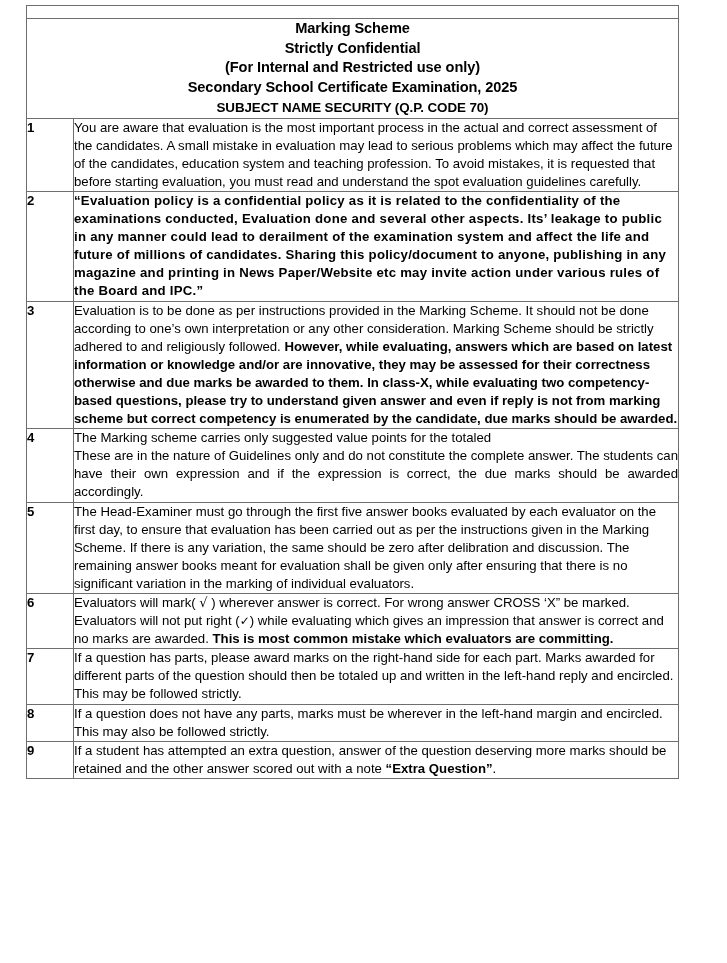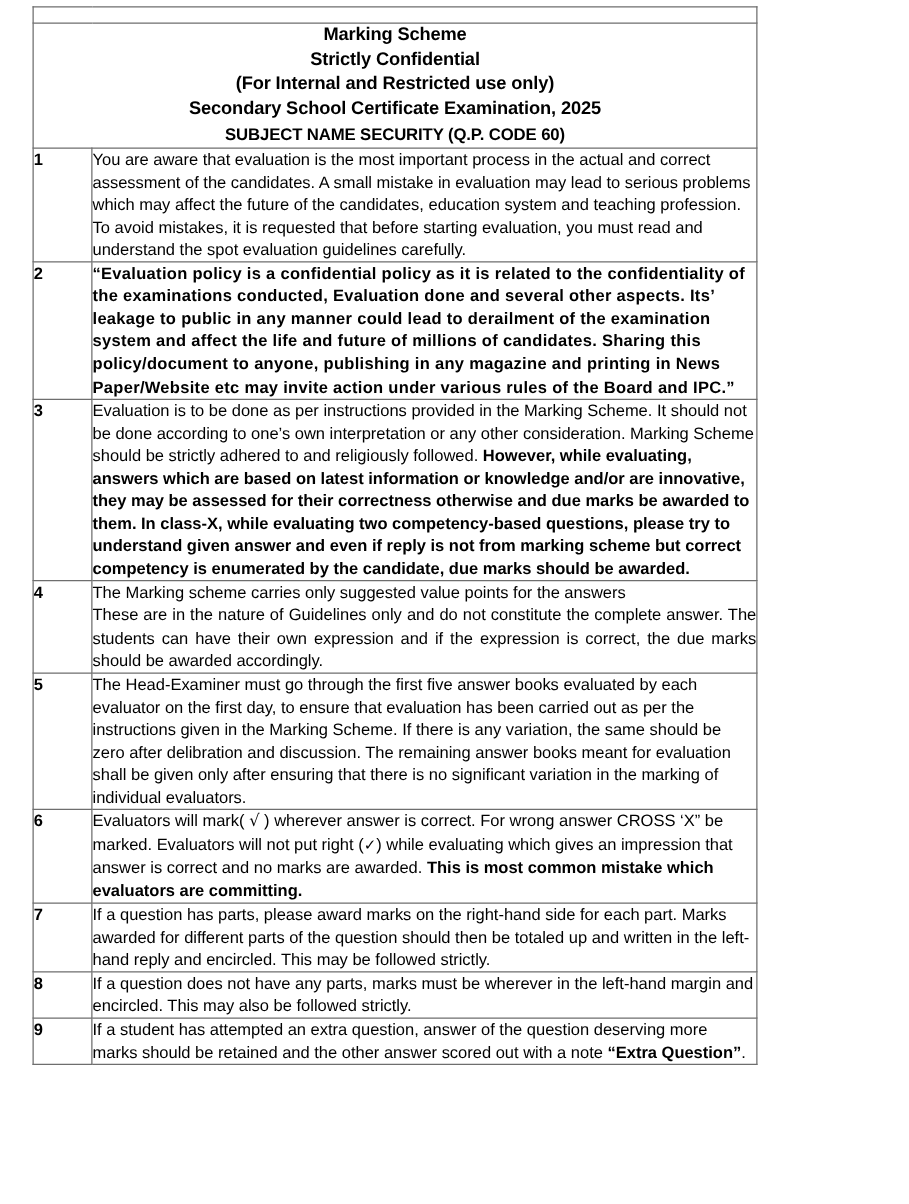--- a/index.html
+++ b/index.html
@@ -20,21 +20,21 @@
     position: absolute;
     left: 0; top: 0;
     width: 727px;
     height: 963px;
   }
 
   .doc-table {
     position: absolute;
     left: 26px;
     top: 5px;
-    width: 580px;
+    width: 653px;
     border-collapse: collapse;
     table-layout: fixed;
   }
   .doc-table td {
     border: 1px solid #6e6e6e;
     vertical-align: top;
     padding: 0;
   }
 
   
@@ -136,21 +136,21 @@
       <tr class="spacer-row">
         <td colspan="2"></td>
       </tr>
 
       <tr>
         <td colspan="2" class="header-cell">
           <div class="header-line">Marking Scheme</div>
           <div class="header-line">Strictly Confidential</div>
           <div class="header-line">(For Internal and Restricted use only)</div>
           <div class="header-line">Secondary School Certificate Examination, 2025</div>
-          <div class="header-line small">SUBJECT NAME  SECURITY (Q.P. CODE 60)</div>
+          <div class="header-line small">SUBJECT NAME  SECURITY (Q.P. CODE 70)</div>
         </td>
       </tr>
 
 
       <tr>
         <td class="num-cell">1</td>
         <td class="body-cell">
           <p class="last">You are aware that evaluation is the most important process in the actual and correct assessment of the candidates. A small mistake in evaluation may lead to serious problems which may affect the future of the candidates, education system and teaching profession. To avoid mistakes, it is requested that before starting evaluation, you must read and understand the spot evaluation guidelines carefully.</p>
         </td>
       </tr>
@@ -165,21 +165,21 @@
       <tr>
         <td class="num-cell">3</td>
         <td class="body-cell">
           <p class="last"><span>Evaluation is to be done as per instructions provided in the Marking Scheme. It should not be done according to one’s own interpretation or any other consideration. Marking Scheme should be strictly adhered to and religiously followed. </span><b>However, while evaluating, answers which are based on latest information or knowledge and/or are innovative, they may be assessed for their correctness otherwise and due marks be awarded to them. In class-X, while evaluating two competency-based questions, please try to understand given answer and even if reply is not from marking scheme but correct competency is enumerated by the candidate, due marks should be awarded.</b></p>
         </td>
       </tr>
 
       <tr>
         <td class="num-cell">4</td>
         <td class="body-cell">
-          <p class="last"> The Marking scheme carries only suggested value points for the answers</p>
+          <p class="last"> The Marking scheme carries only suggested value points for the totaled</p>
           <p>These are in the nature of Guidelines only and do not constitute the complete answer. The students can have their own expression and if the expression is correct, the due marks should be awarded accordingly.</p>
         </td>
       </tr>
 
       <tr>
         <td class="num-cell">5</td>
         <td class="body-cell">
           <p class="last">The Head-Examiner must go through the first five answer books evaluated by each evaluator on the first day, to ensure that evaluation has been carried out as per the instructions given in the Marking Scheme. If there is any variation, the same should be zero after delibration and discussion. The remaining answer books meant for evaluation shall be given only after ensuring that there is no significant variation in the marking of individual evaluators.</p>
         </td>
       </tr>

